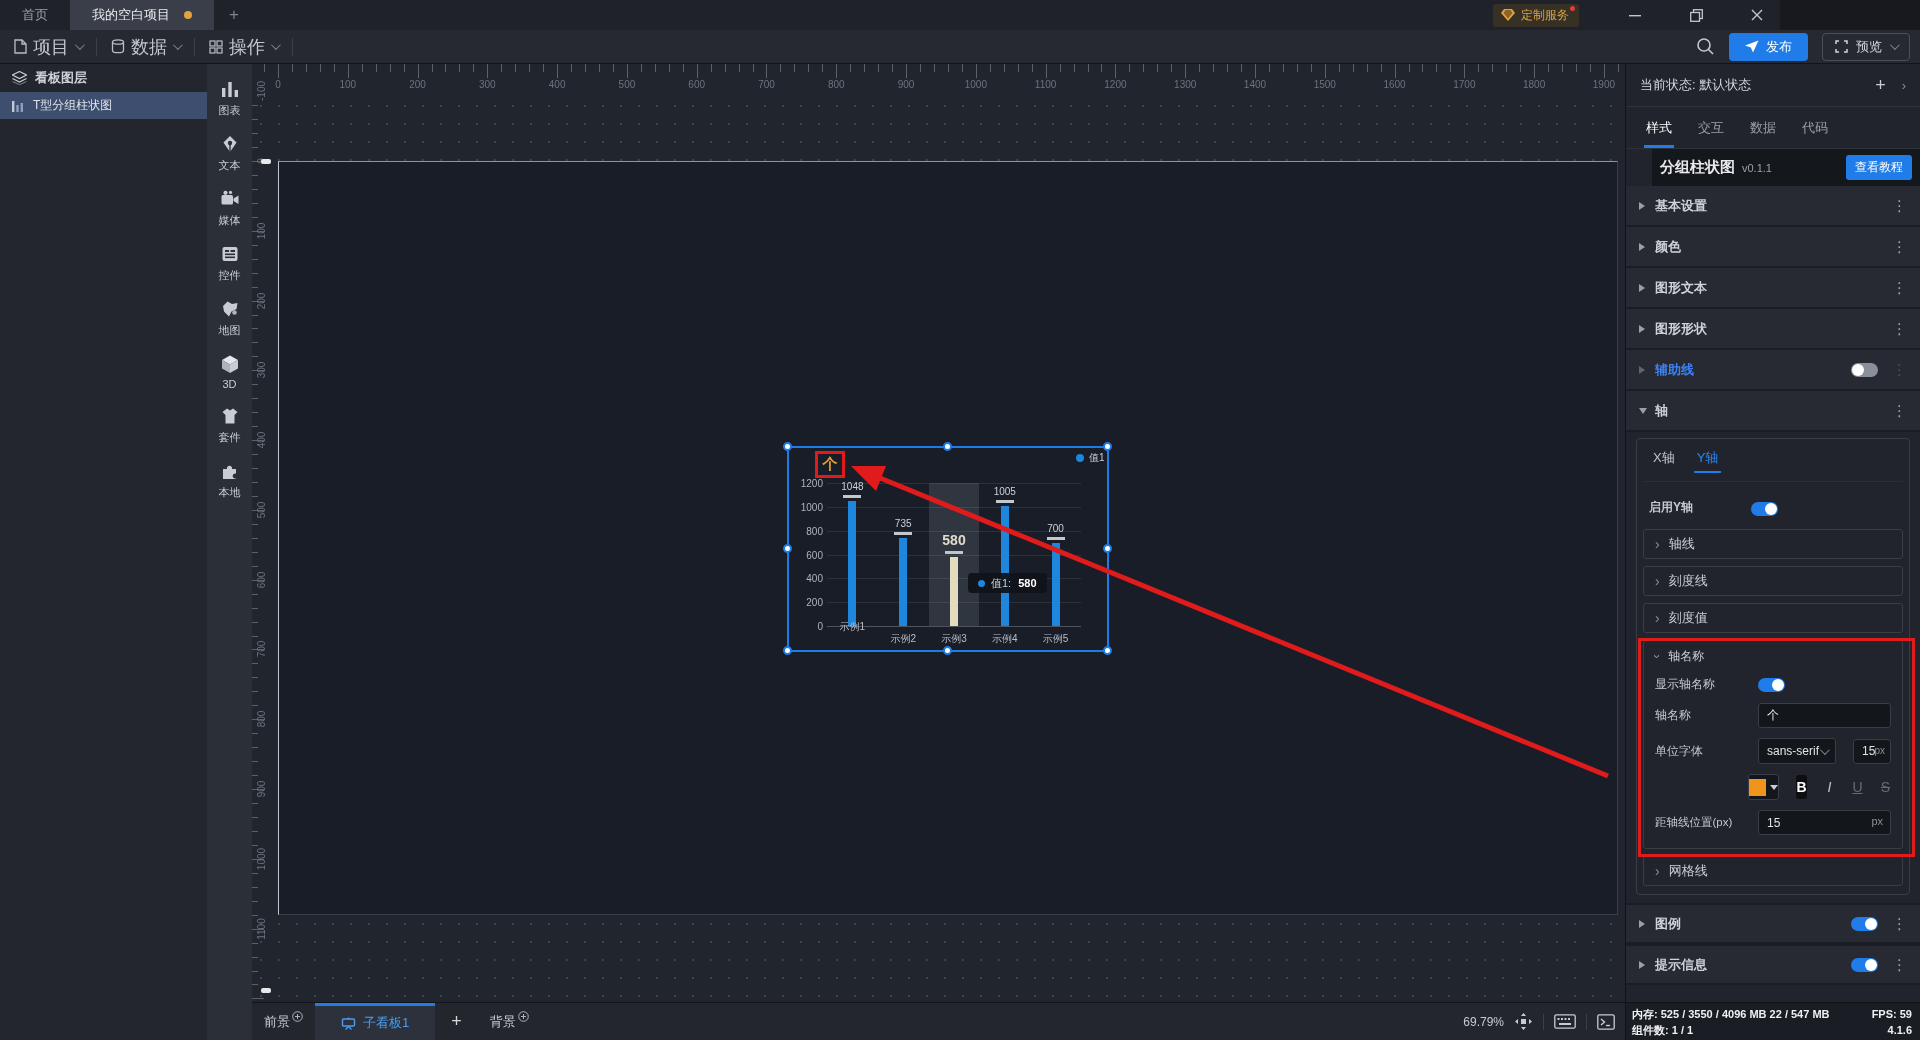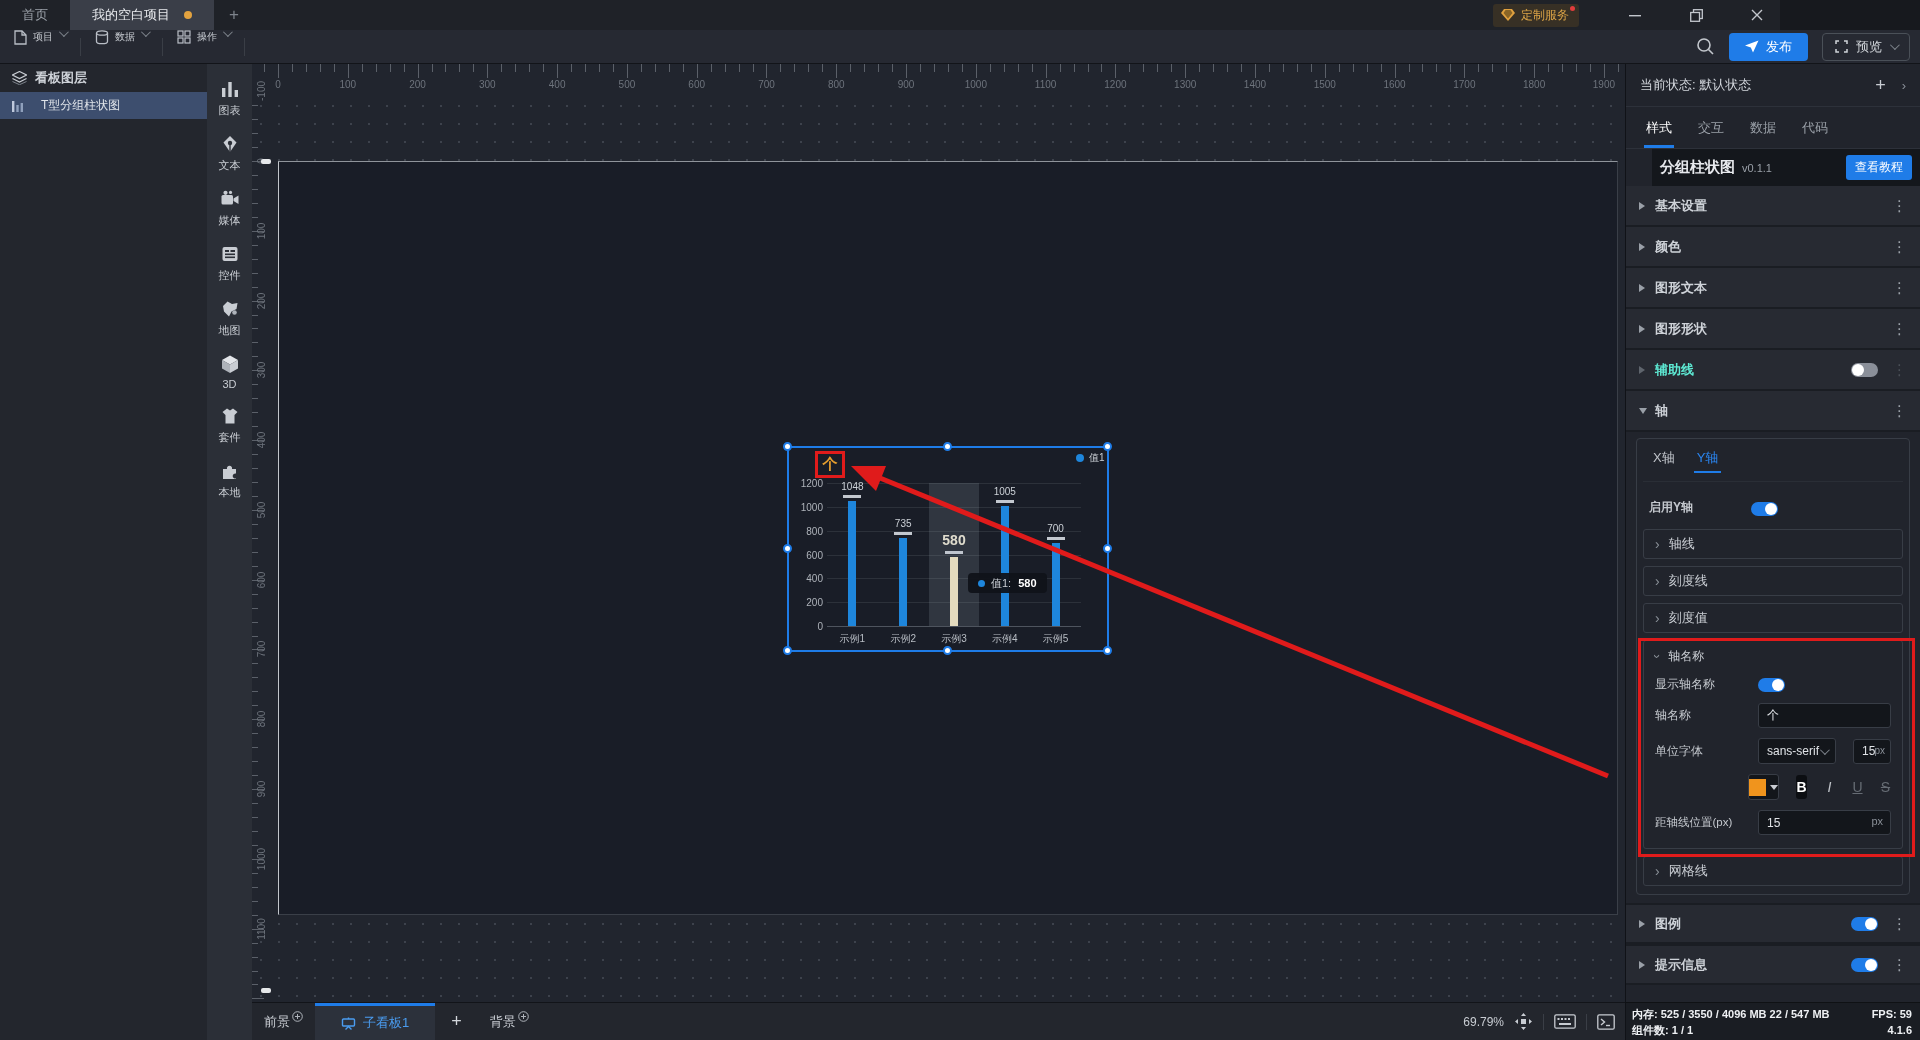--- a/index.html
+++ b/index.html
@@ -14,31 +14,31 @@
   .wtab .tabdot { width:8px; height:8px; border-radius:50%; background:#e2a23f; margin-left:14px; }
   .newtab { display:flex; align-items:center; justify-content:center; width:40px; color:#7d838b; font-size:17px; }
   #tabbar-right { margin-left:auto; display:flex; align-items:center; gap:15px; }
   #custom-service { display:flex; align-items:center; gap:6px; background:#373025; border-radius:3px; padding:3px 10px 3px 8px; margin-right:18px; position:relative; }
   #custom-service span.cs-label { color:#dba447; font-size:12px; }
   #custom-service .reddot { position:absolute; right:4px; top:2px; width:5px; height:5px; border-radius:50%; background:#e23c3c; }
   .winbtn { width:46px; height:30px; display:flex; align-items:center; justify-content:center; color:#c3c7cd; }
 
   
   #menubar { position:absolute; left:0; top:30px; width:1920px; height:34px; background:#262932; border-bottom:1px solid #121419; display:flex; align-items:center; }
-  .menu-item { display:flex; gap:6px; padding:0 14px; height:100%; color:#c4c8ce; font-size:10px; }
+  .menu-item { display:flex; align-items:center; gap:6px; padding:0 14px; height:100%; color:#c4c8ce; font-size:18px; }
   .menu-sep { width:1px; height:18px; background:#3a3e46; }
   .chev { width:7px; height:7px; border-right:1.5px solid #7d838b; border-bottom:1.5px solid #7d838b; transform:rotate(45deg) translateY(-2px); display:inline-block; }
   #menubar-right { margin-left:auto; display:flex; align-items:center; gap:14px; padding-right:10px; }
   #publish-btn { display:flex; align-items:center; gap:7px; background:#1f7ce8; color:#fff; font-size:13px; border-radius:4px; padding:5px 16px; }
   #preview-btn { display:flex; align-items:center; gap:8px; border:1px solid #4a5058; color:#d0d4d9; font-size:13px; border-radius:4px; padding:4px 12px; }
 
   
   #sidebar { position:absolute; left:0; top:64px; width:207px; height:976px; background:#23262d; }
   #sidebar-header { display:flex; align-items:center; gap:8px; height:28px; padding:0 12px; color:#ced2d8; font-size:13px; font-weight:bold; }
-  .layer-item { display:flex; align-items:center; gap:16px; height:27px; padding:0 12px; font-size:12px; color:#dfe3e9; }
+  .layer-item { display:flex; align-items:center; gap:8px; height:27px; padding:0 12px; font-size:12px; color:#dfe3e9; }
   .layer-item.selected { background:#3d4e6e; }
 
   
   #strip { position:absolute; left:207px; top:64px; width:45px; height:976px; background:#2b2f37; display:flex; flex-direction:column; align-items:center; padding-top:14px; gap:15px; }
   .strip-item { display:flex; flex-direction:column; align-items:center; gap:3px; color:#c9cdd3; font-size:11px; }
   .strip-item svg { display:block; }
 
   
   #canvas { position:absolute; left:252px; top:64px; width:1373px; height:938px; background:#21252e; overflow:hidden; }
   .dotband { position:absolute; left:0; width:1373px; background-image:radial-gradient(circle,#3d424c 1.1px,transparent 1.4px); background-size:18px 18px; }
@@ -88,21 +88,21 @@
   .insp-tab.active::after { content:""; position:absolute; bottom:0; left:-2px; right:-2px; height:3px; background:#1f7ce8; }
   #title-row { height:37px; background:#14171c; display:flex; align-items:center; padding:0 8px 0 8px;margin-left:26px; }
   #title-row .ctitle { font-size:15px; font-weight:bold; color:#e8eaee; }
   #title-row .cver { font-size:11px; color:#9aa0a8; margin-left:7px; }
   #tutorial-btn { margin-left:auto; background:#1f7ce8; color:#fff; font-size:12px; border-radius:3px; padding:4px 9px; }
   .sec-row { height:41px; display:flex; align-items:center; padding:0 13px; background:#272a32; border-bottom:2px solid #1a1d23; }
   .sec-row .caret { width:0; height:0; border-left:6px solid #9aa0a8; border-top:4px solid transparent; border-bottom:4px solid transparent; margin-right:10px; }
   .sec-row .caret.down { border-left:4px solid transparent; border-right:4px solid transparent; border-top:6px solid #9aa0a8; border-bottom:none; margin-right:8px; }
   .sec-row .slabel { font-size:13px; font-weight:bold; color:#ced2d8; }
   .sec-row .kebab { margin-left:auto; color:#9aa0a8; font-size:15px; letter-spacing:0; }
-  .sec-row.disabled .slabel { color:#5eead4; }
+  .sec-row.disabled .slabel { color:#3b82f6; }
   .sec-row.disabled .caret { border-left-color:#5f656d; }
   .sec-row.disabled .kebab { color:#4a4f57; }
   .toggle { width:27px; height:14px; border-radius:8px; position:relative; flex:none; }
   .toggle.on { background:#1f7ce8; }
   .toggle.on::after { content:""; position:absolute; right:1px; top:1px; width:12px; height:12px; border-radius:50%; background:#fff; }
   .toggle.off { background:#8a8f99; }
   .toggle.off::after { content:""; position:absolute; left:1px; top:1px; width:12px; height:12px; border-radius:50%; background:#fff; }
   .sec-row .toggle { margin-left:auto; }
   .sec-row .toggle + .kebab { margin-left:14px; }
 
@@ -555,21 +555,21 @@
           <div class="ylab" style="left: 3px; top: 102.5px;">600</div>
           <div class="grid-line" style="left: 39px; width: 254px; top: 83.6667px;"></div>
           <div class="ylab" style="left: 3px; top: 78.6667px;">800</div>
           <div class="grid-line" style="left: 39px; width: 254px; top: 59.8333px;"></div>
           <div class="ylab" style="left: 3px; top: 54.8333px;">1000</div>
           <div class="grid-line" style="left: 39px; width: 254px; top: 36px;"></div>
           <div class="ylab" style="left: 3px; top: 31px;">1200</div>
           <div class="bar-cap" style="left: 55.4px; width: 18px; top: 48.1133px; background: rgb(195, 200, 207);"></div>
           <div class="bar" style="left: 60.4px; top: 54.1133px; height: 124.887px; background: rgb(30, 134, 220);"></div>
           <div class="bar-val" style="left: 64.4px; top: 34.1133px;">1048</div>
-          <div class="xlab" style="left: 64.4px; top: 185px;">示例1</div>
+          <div class="xlab" style="left: 64.4px; top: 173px;">示例1</div>
           <div class="bar-cap" style="left: 106.2px; width: 18px; top: 85.4125px; background: rgb(195, 200, 207);"></div>
           <div class="bar" style="left: 111.2px; top: 91.4125px; height: 87.5875px; background: rgb(30, 134, 220);"></div>
           <div class="bar-val" style="left: 115.2px; top: 71.4125px;">735</div>
           <div class="xlab" style="left: 115.2px; top: 185px;">示例2</div>
           <div class="bar-cap" style="left: 157px; width: 18px; top: 103.883px; background: rgb(195, 200, 207);"></div>
           <div class="bar" style="left: 162px; top: 109.883px; height: 69.1167px; background: rgb(239, 226, 189);"></div>
           <div class="bar-val hot" style="left: 166px; top: 84.8833px;">580</div>
           <div class="xlab" style="left: 166px; top: 185px;">示例3</div>
           <div class="bar-cap" style="left: 207.8px; width: 18px; top: 53.2375px; background: rgb(195, 200, 207);"></div>
           <div class="bar" style="left: 212.8px; top: 59.2375px; height: 119.763px; background: rgb(30, 134, 220);"></div>

